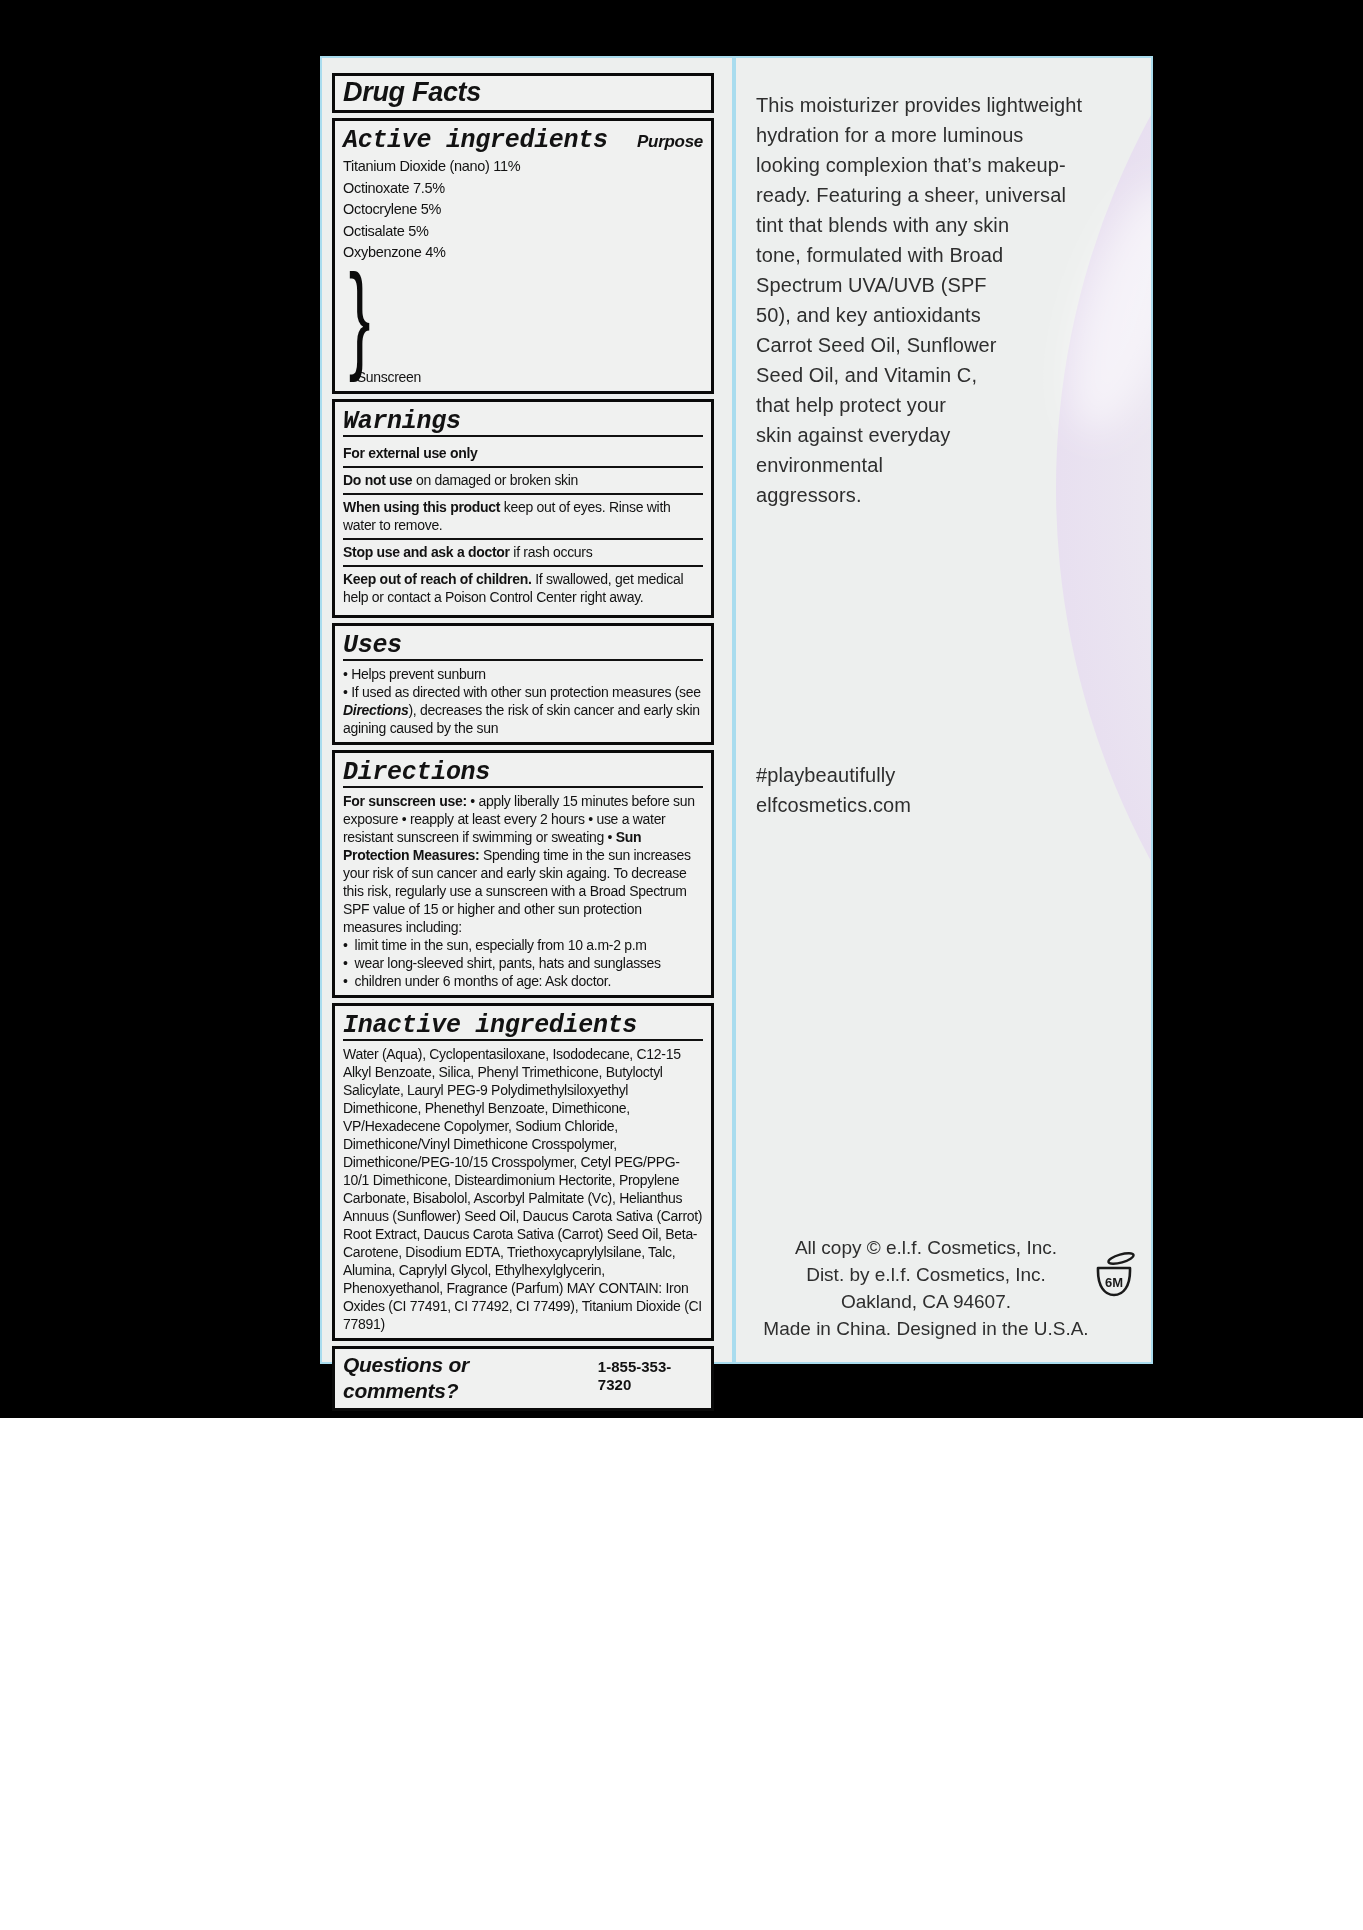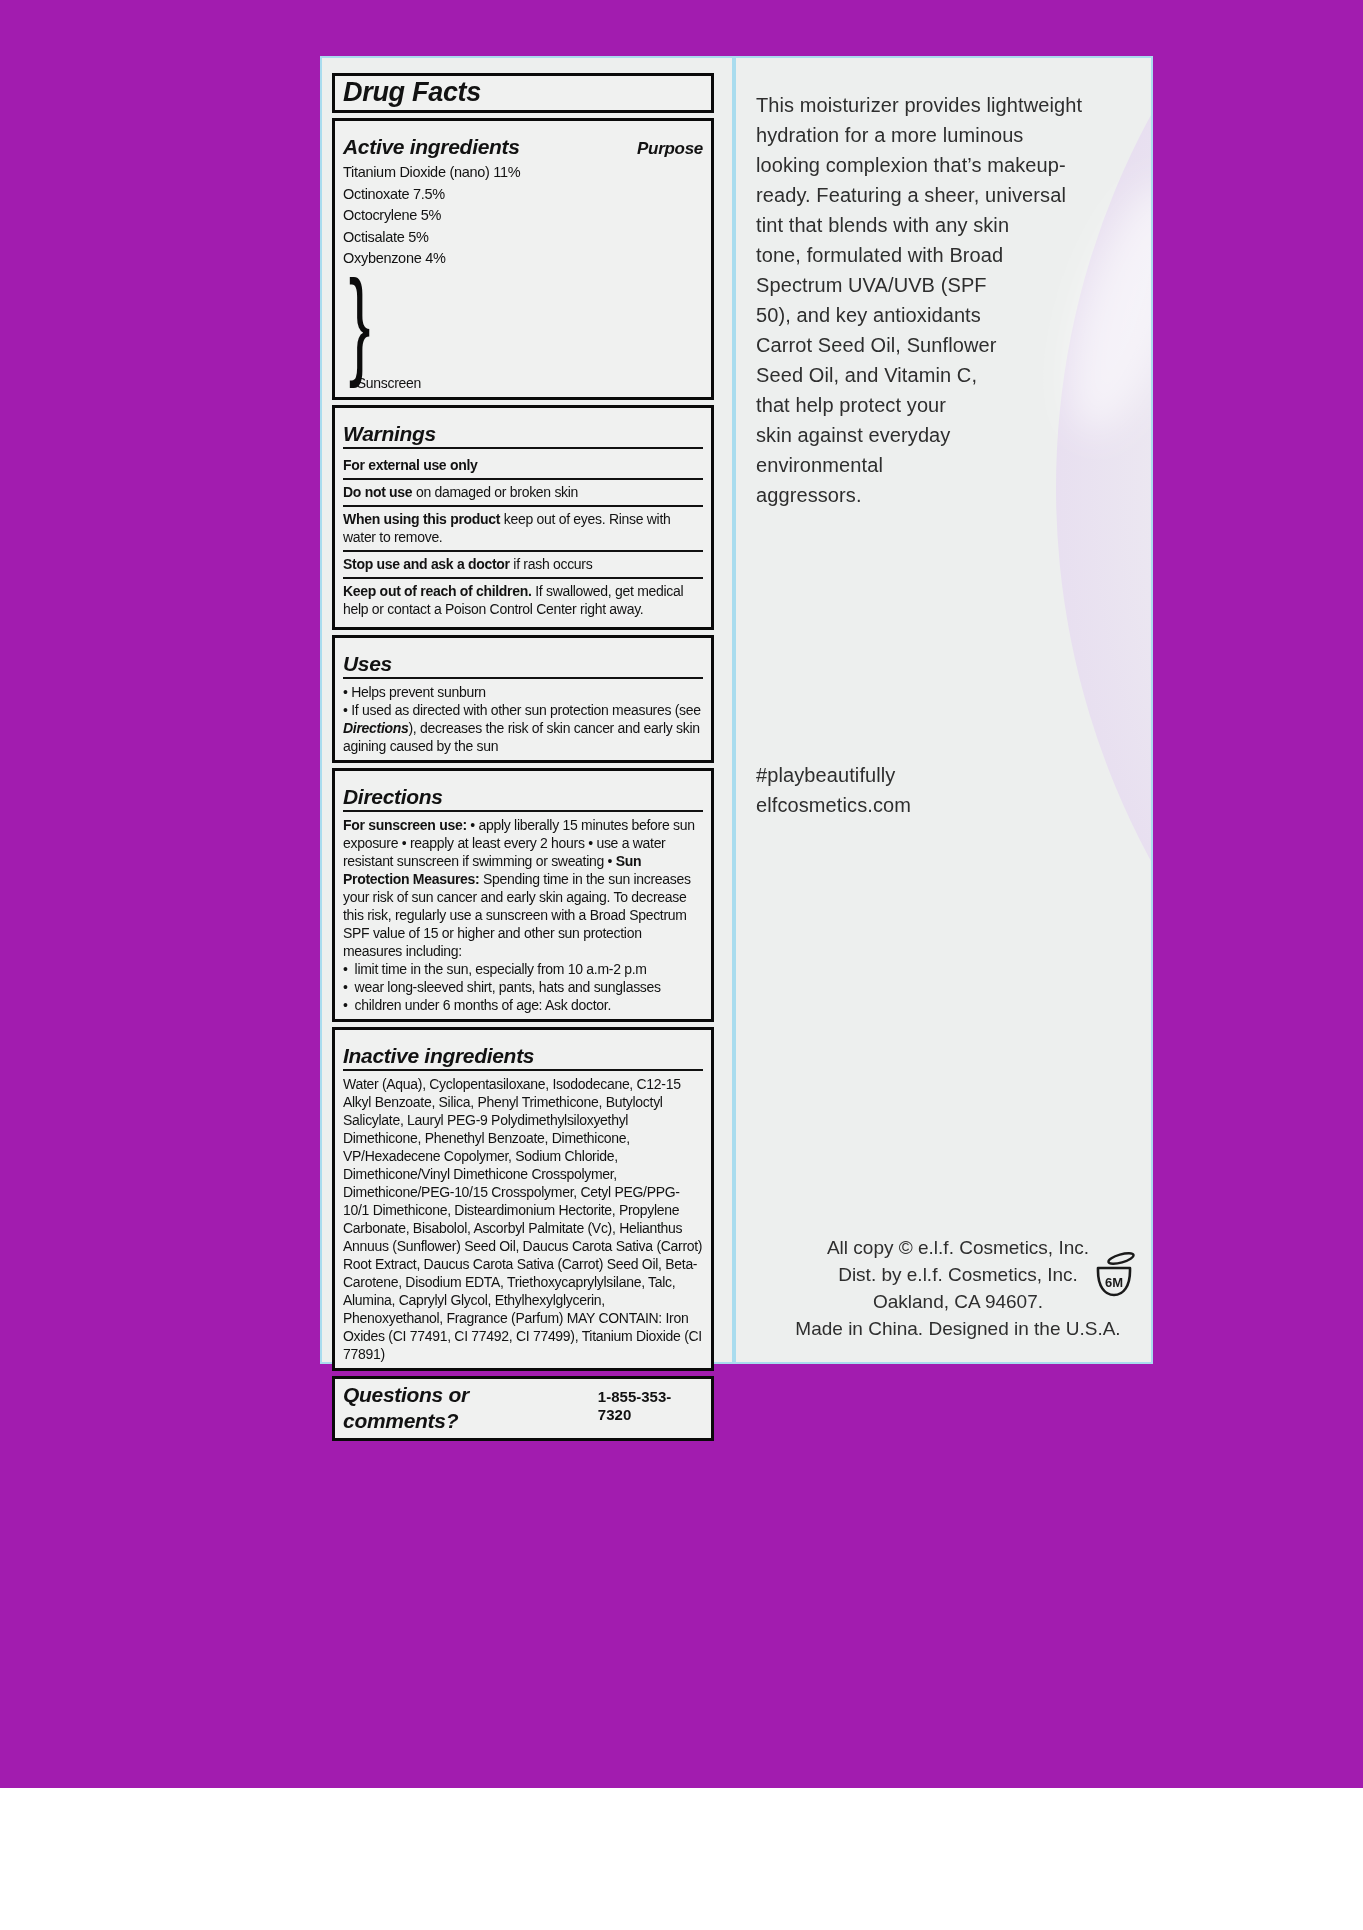--- a/index.html
+++ b/index.html
@@ -1,31 +1,31 @@
 <!DOCTYPE html>
 <html><head>
 <meta charset="utf-8">
 <style>
   html,body{margin:0;padding:0;background:#ffffff;}
-  .sheet{position:relative;width:1363px;height:1788px;background:#a21caf;overflow:hidden;
+  .sheet{position:relative;width:1363px;height:1418px;background:#000000;overflow:hidden;
          font-family:"Liberation Sans","DejaVu Sans",sans-serif;}
   .panels{position:absolute;left:320px;top:56px;width:833px;height:1308px;
           border:2px solid #a9dcee;box-sizing:border-box;background:#edefee;display:flex;}
   .left-panel{width:410px;position:relative;background:#edefee;}
   .divider{width:4px;background:#a9dcee;}
   .right-panel{flex:1;position:relative;background:#edefee;overflow:hidden;}
 
   
   .df{position:absolute;left:10px;top:15px;width:382px;color:#121212;}
   .df-box{border:3px solid #0a0a0a;background:#f0f1f0;margin-bottom:5px;
           padding:2px 8px 5px;box-sizing:border-box;font-size:14px;line-height:18px;
           letter-spacing:-0.3px;}
   .df-title{font-style:italic;font-weight:bold;font-size:27px;line-height:31px;padding:1px 8px 2px;}
-  .df-h{font-style:italic;font-weight:bold;font-size:21px;line-height:25px;
-        border-bottom:2px solid #111;display:block;padding-bottom:1px;margin:11px 0 4px;}
+  .df-h{font-style:italic;font-weight:bold;font-size:25px;line-height:25px;
+        border-bottom:2px solid #111;display:block;padding-bottom:1px;margin:5px 0 4px;font-family:Liberation Mono, monospace;}
   .df-h.noline{border-bottom:none;margin-bottom:2px;}
   .ai-headrow{display:flex;justify-content:space-between;align-items:baseline;}
   .ai-purpose-h{font-style:italic;font-weight:bold;font-size:17px;}
   .ai-body{display:flex;align-items:stretch;flex-direction:column;}
   .ai-list{flex:1;}
   .ai-list div{font-size:14.5px;line-height:21.5px;}
   .ai-brace{width:34px;display:flex;align-items:center;justify-content:center;}
   .ai-brace span{font-size:118px;line-height:104px;font-weight:400;
                  transform:scaleX(0.55);display:block;color:#0c0c0c;}
   .ai-purpose{width:78px;display:flex;align-items:center;justify-content:flex-end;
@@ -49,21 +49,21 @@
       rgba(152,112,190,0) 100%);}
   .bubble-hl{position:absolute;left:348px;top:120px;width:90px;height:260px;border-radius:50%;
     background:rgba(255,255,255,0.55);filter:blur(18px);transform:rotate(18deg);}
   .rp-text{position:absolute;left:20px;top:32px;width:372px;font-size:20px;line-height:30px;
            color:#2e2e2e;white-space:pre-line;letter-spacing:0.1px;}
   .rp-directions{position:absolute;left:20px;top:470px;width:372px;font-size:20px;line-height:30px;
            color:#2e2e2e;white-space:pre-line;letter-spacing:0.1px;}
   .rp-social{position:absolute;left:20px;top:702px;width:372px;font-size:20px;line-height:30px;
            color:#2e2e2e;white-space:pre-line;letter-spacing:0.1px;}
   .rp-legal{position:absolute;left:0px;top:1176px;width:380px;text-align:center;
-            font-size:19px;line-height:27px;color:#2e2e2e;margin-left:32px;}
+            font-size:19px;line-height:27px;color:#2e2e2e;}
   .pao{position:absolute;right:14px;top:1192px;width:46px;height:50px;}
 </style>
 </head>
 <body>
 
 <div class="sheet">
   <div class="panels">
 
     <div class="left-panel">
       <div class="df">

